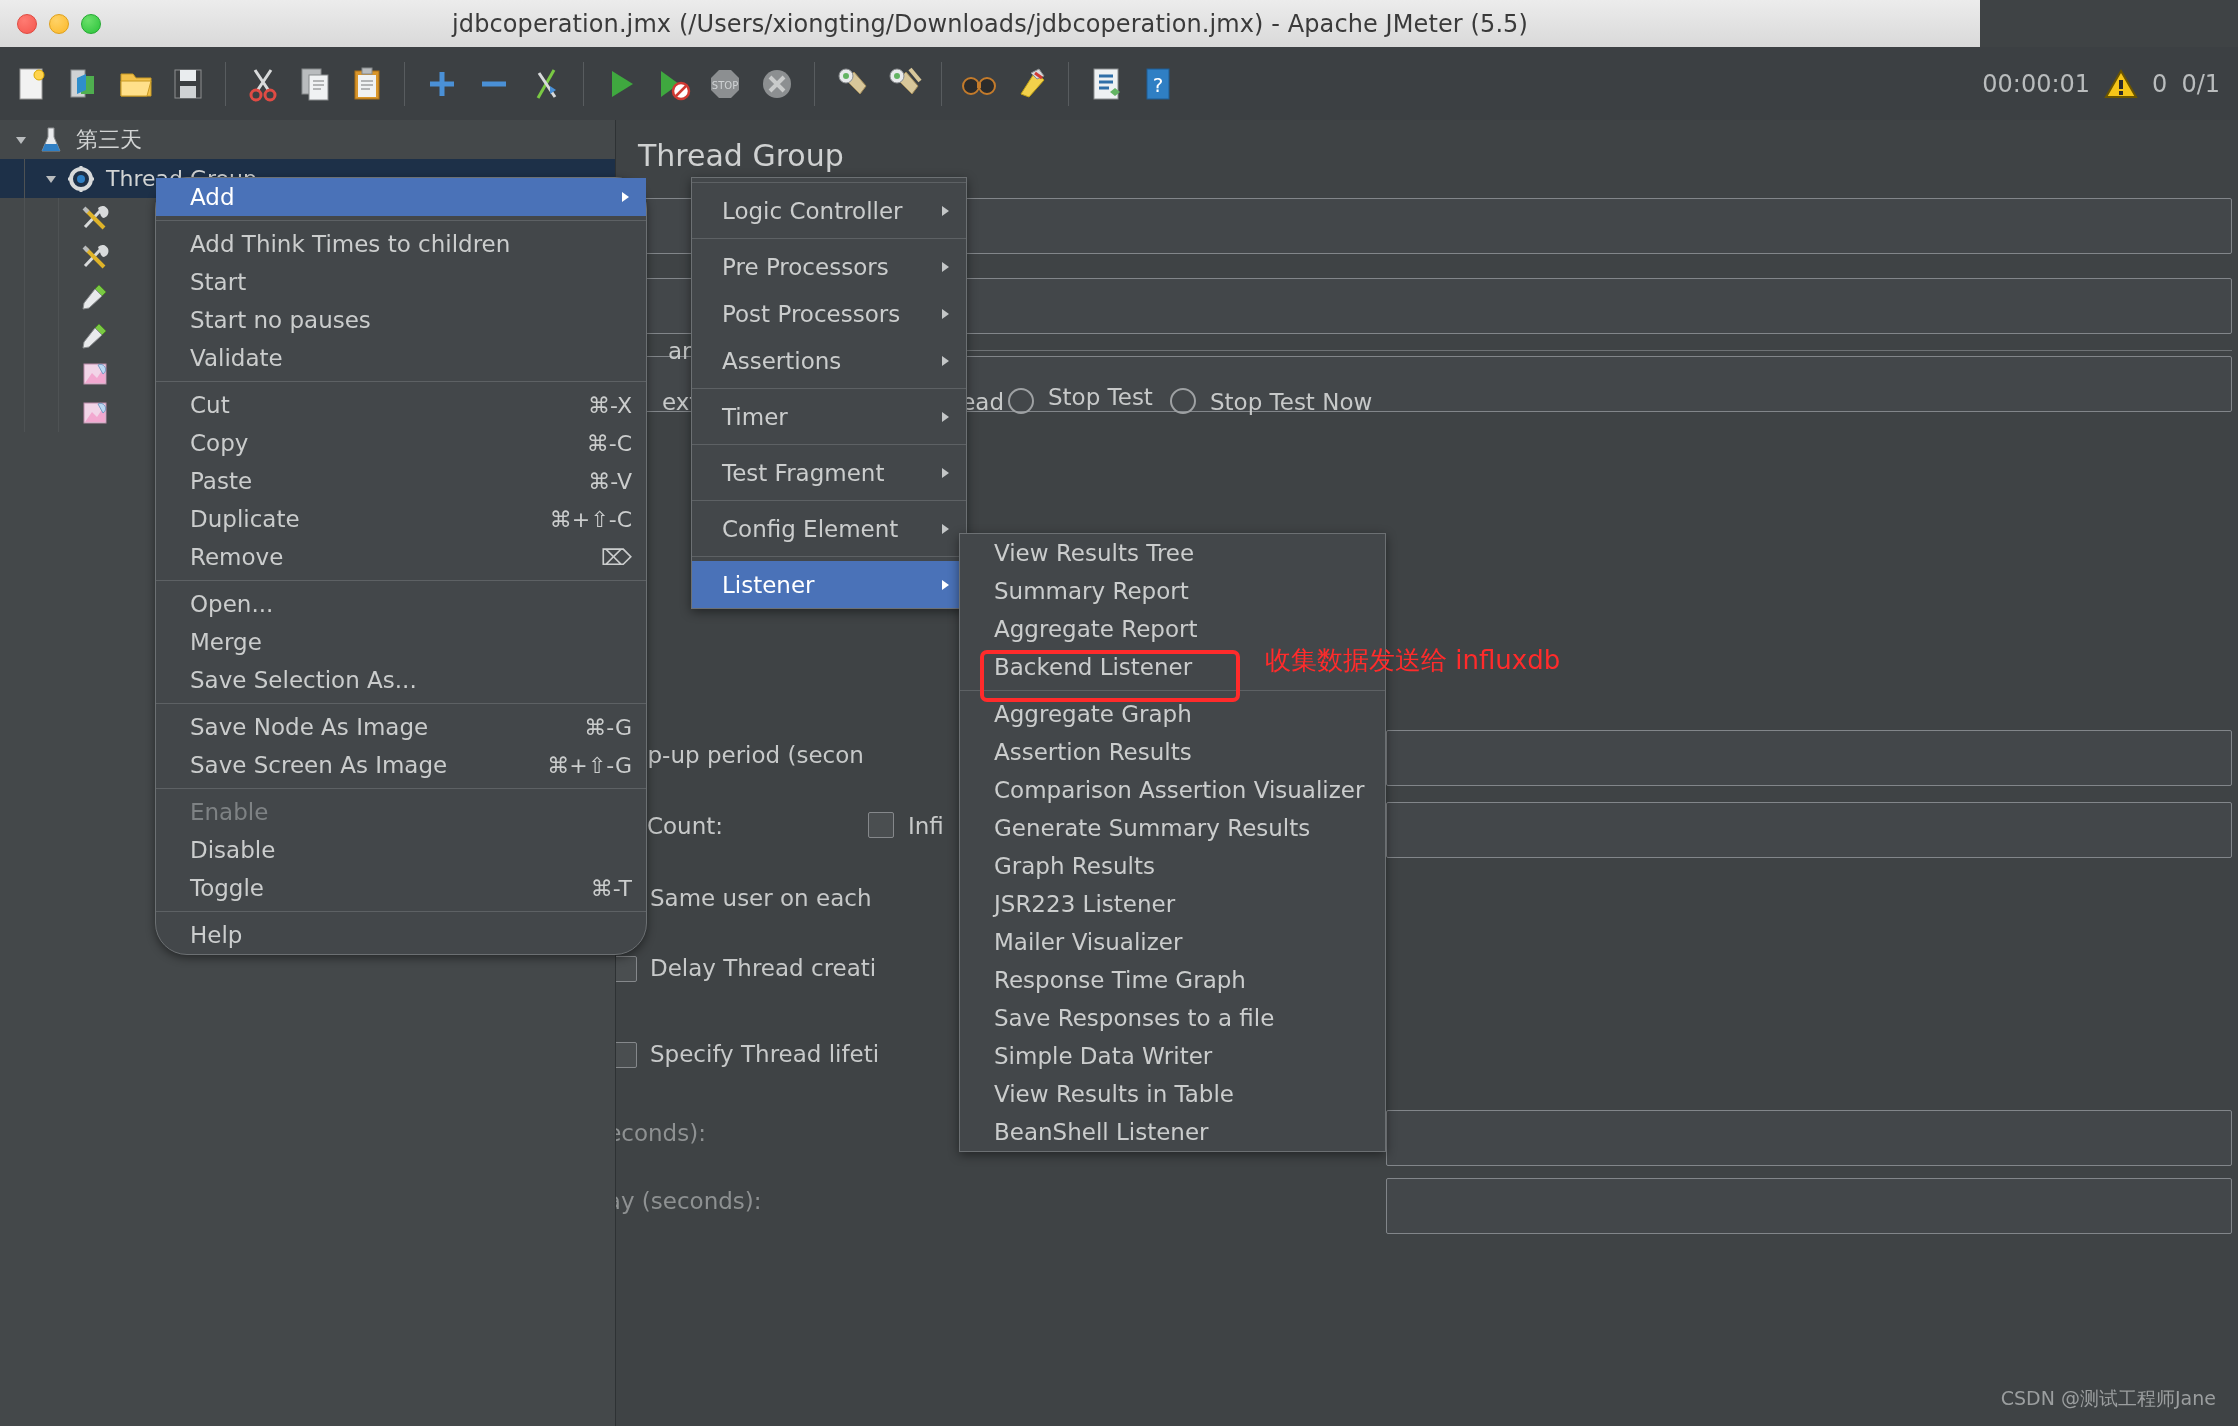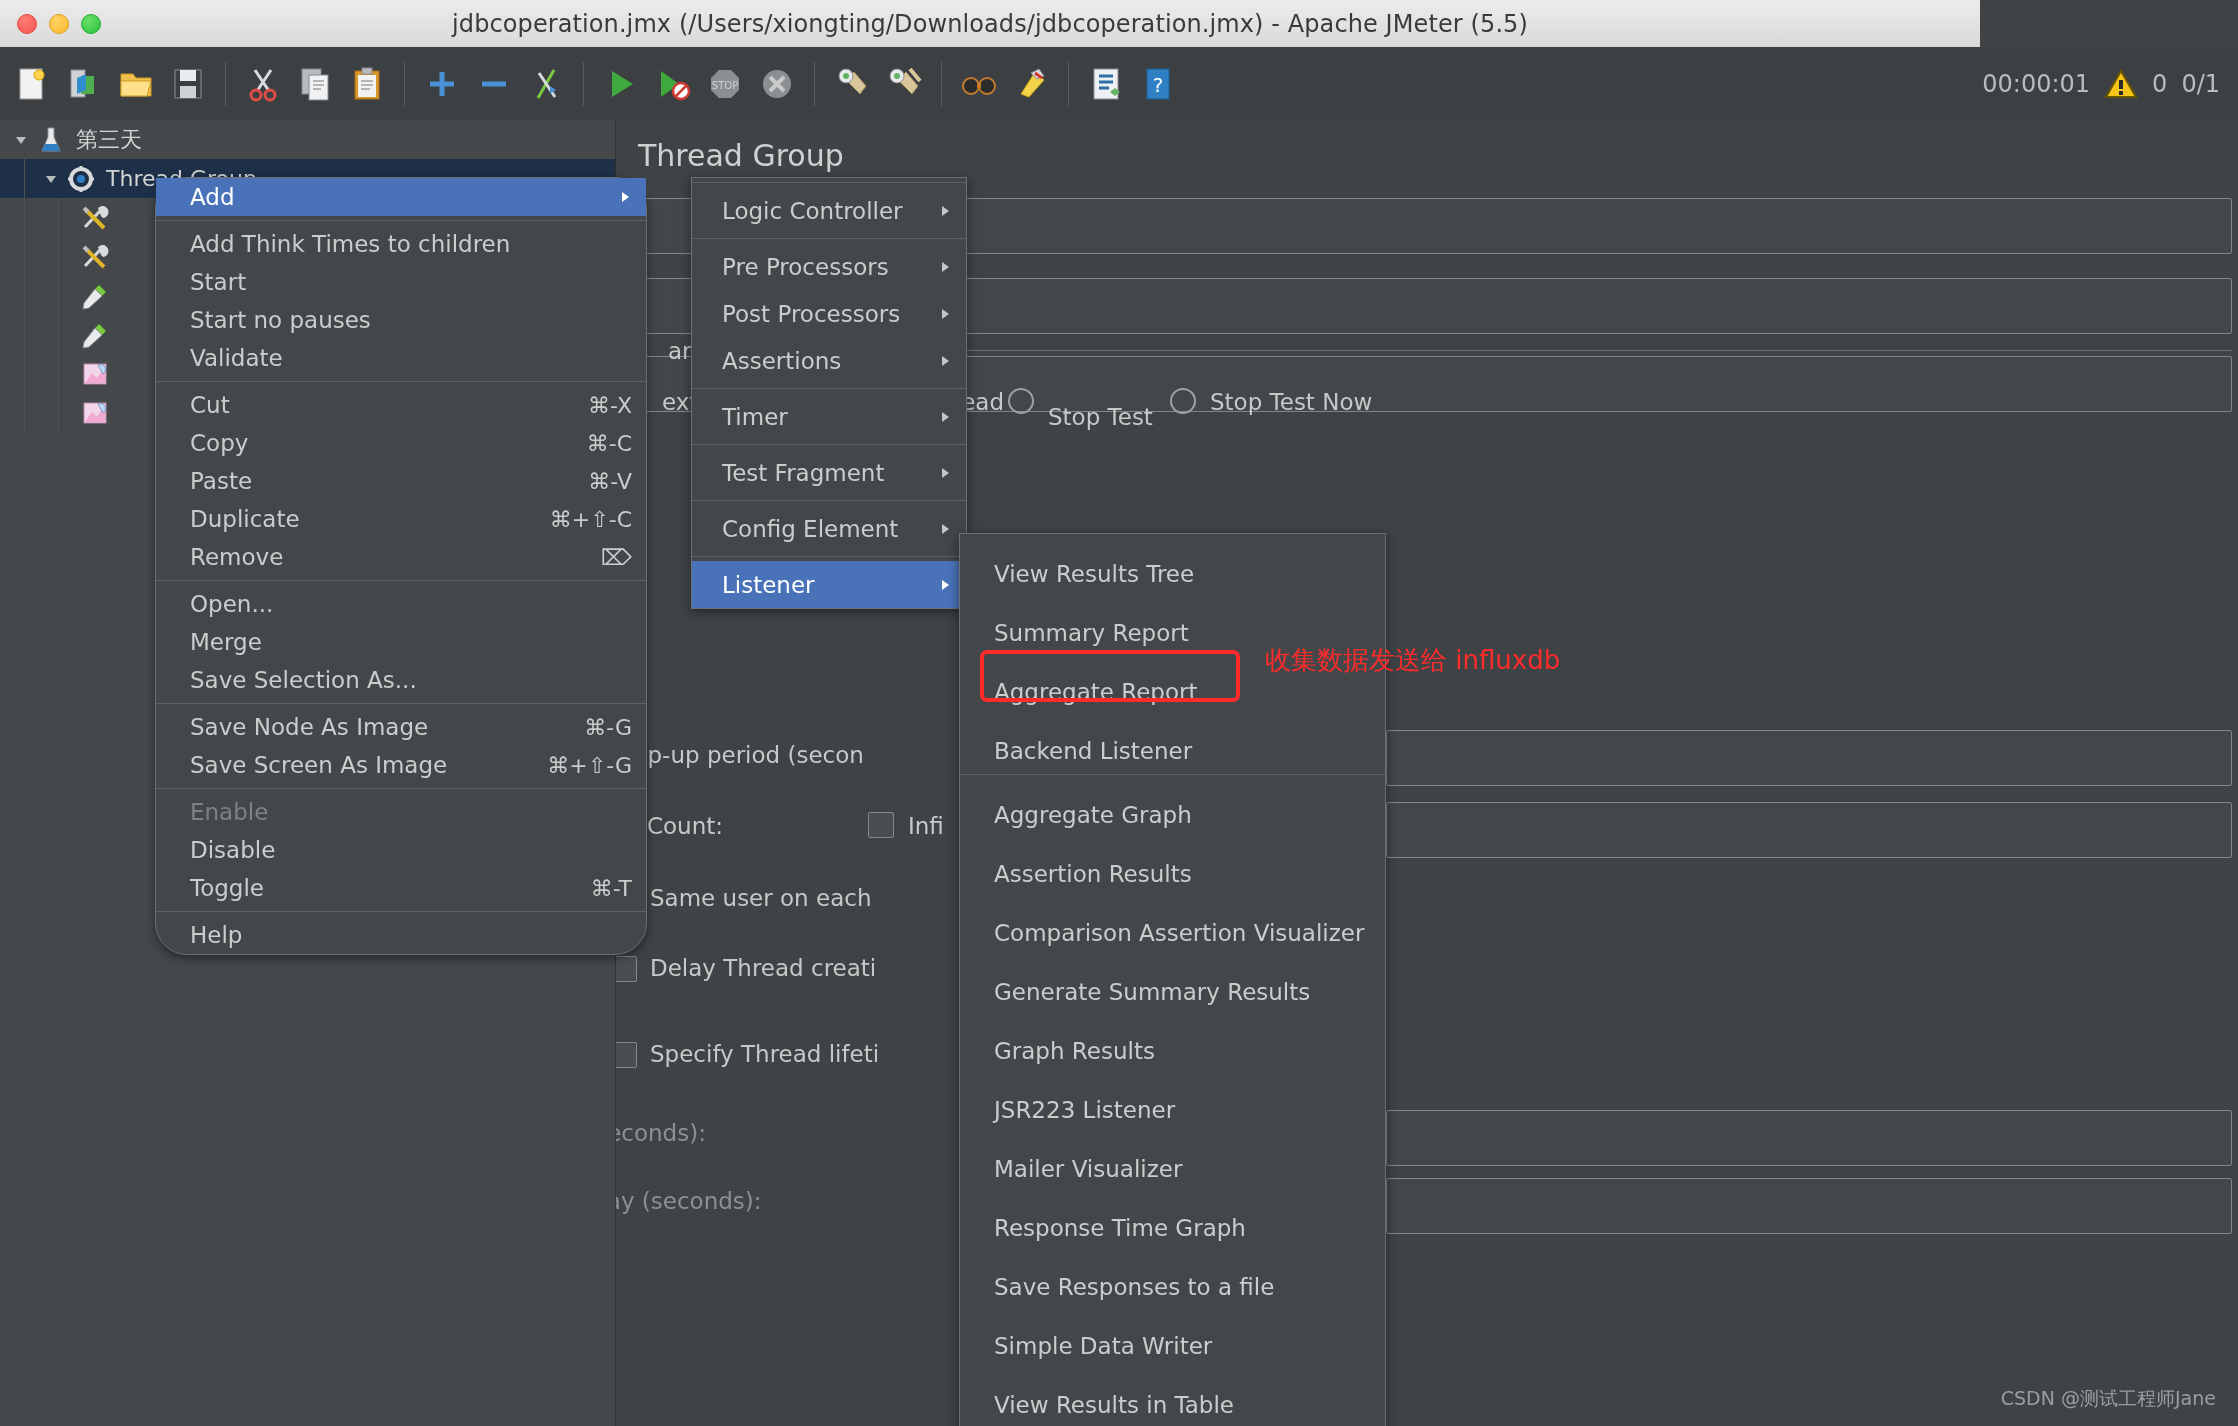--- a/index.html
+++ b/index.html
@@ -107,21 +107,21 @@
   .mi .acc{margin-left:auto;padding-left:40px;font-size:22px;color:#cbcdcd;}
   .mi .arrow{
     margin-left:auto;padding-left:34px;display:flex;align-items:center;
   }
   .msep{height:1px;background:#5d6164;margin:4px 0;}
   .menu.m1{left:155px;top:177px;width:490px;border-radius:32px;}
   .menu.m1 .mi{height:38px;}
   .menu.m2{left:691px;top:177px;width:274px;}
   .menu.m2 .mi{height:47px;padding-left:30px;}
   .menu.m3{left:959px;top:533px;width:425px;}
-  .menu.m3 .mi{height:38px;padding-left:34px;margin-top:21px;}
+  .menu.m3 .mi{height:38px;padding-left:34px;}
 
   
   .hlbox{
     position:absolute;left:980px;top:650px;width:260px;height:52px;
     border:4px solid #ff2b2b;border-radius:7px;z-index:60;box-sizing:border-box;
   }
   .annot{
     position:absolute;left:1265px;top:643px;font-size:26px;color:#ff2b2b;
     white-space:nowrap;z-index:60;
   }
@@ -441,21 +441,21 @@
     <div class="field-line" style="left:6px;top:158px;width:1610px;"></div>
     <div class="field-line" style="left:6px;top:236px;width:1610px;"></div>
 
     <div class="lbl" style="left:52px;top:218px;">ampler error</div>
     <div class="sect-line" style="left:178px;top:230px;width:1438px;"></div>
 
     <div class="lbl" style="left:46px;top:269px;">ext Thread Loop</div>
     <div class="radio" style="left:208px;top:268px;"></div>
     <div class="lbl" style="left:248px;top:269px;">Stop Thread</div>
     <div class="radio" style="left:392px;top:268px;"></div>
-    <div class="lbl" style="left:432px;top:284px;">Stop Test</div>
+    <div class="lbl" style="left:432px;top:264px;">Stop Test</div>
     <div class="radio" style="left:554px;top:268px;"></div>
     <div class="lbl" style="left:594px;top:269px;">Stop Test Now</div>
 
     <div class="lbl" style="left:-5px;top:622px;">amp-up period (secon</div>
     <div class="field-line" style="left:770px;top:610px;width:846px;"></div>
 
     <div class="lbl" style="left:-5px;top:693px;">op Count:</div>
     <div class="chk" style="left:252px;top:692px;"></div>
     <div class="lbl" style="left:292px;top:693px;">Infi</div>
     <div class="field-line" style="left:770px;top:682px;width:846px;"></div>

